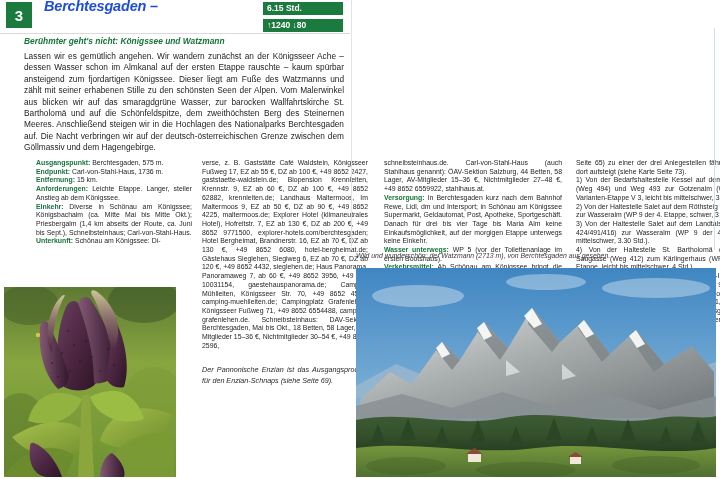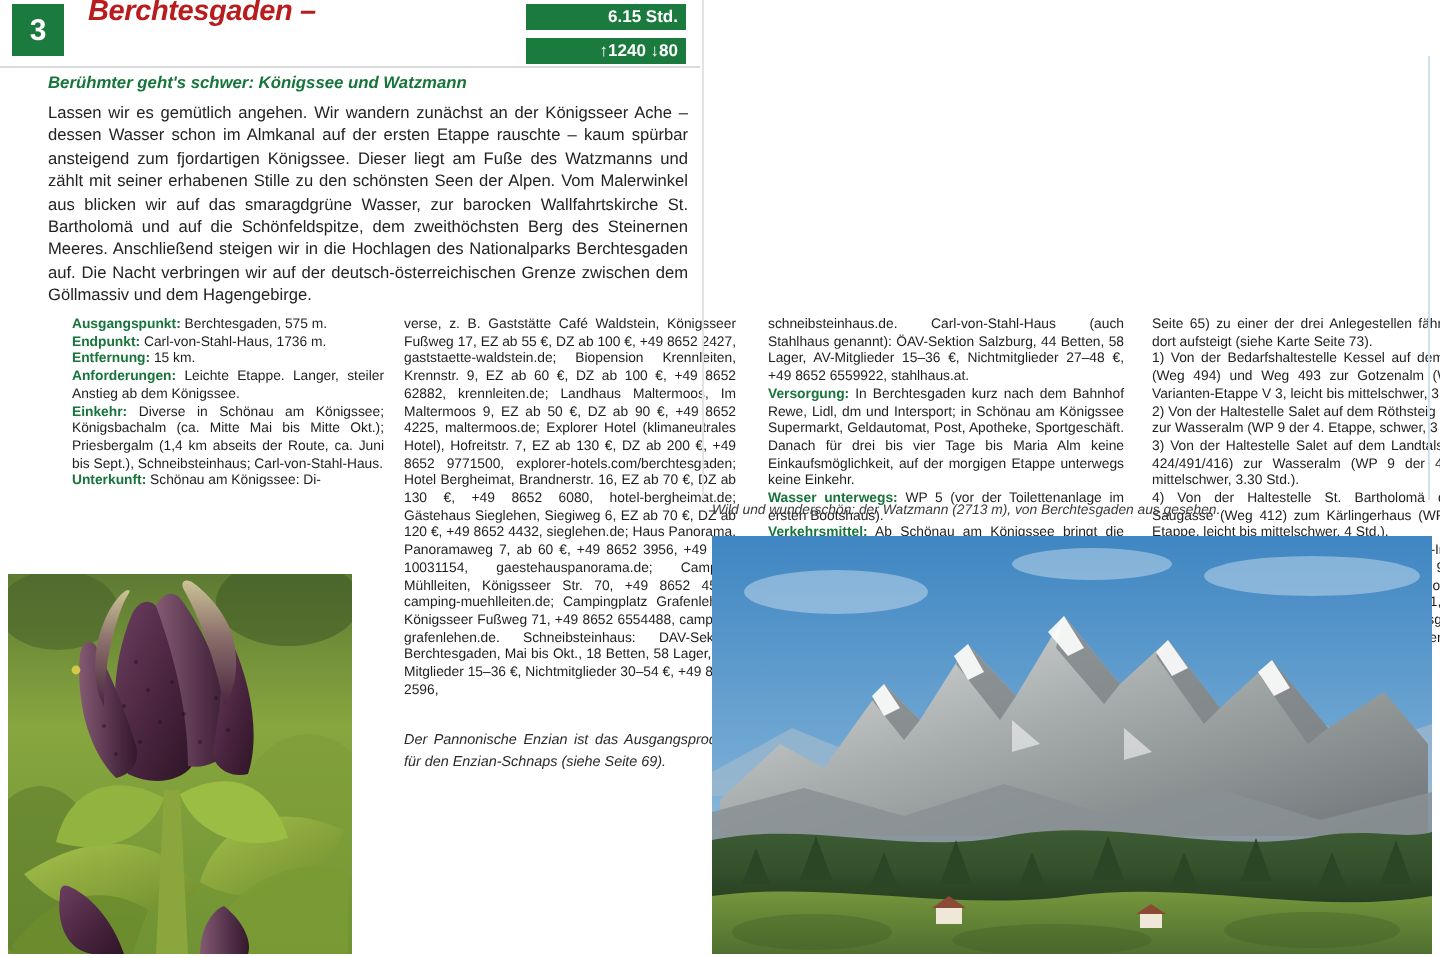--- a/index.html
+++ b/index.html
@@ -17,28 +17,28 @@
   .num-badge{
     position:absolute;left:6px;top:2px;width:26px;height:26px;
     background:#1b7a3e;color:#fff;
     font-size:15px;font-weight:bold;
     display:flex;align-items:center;justify-content:center;
     letter-spacing:0;
   }
   .title{
     position:absolute;left:44px;top:-1px;width:220px;
     font-size:14.5px;font-style:italic;font-weight:bold;
-    color:#b91c1c;line-height:15.5px;letter-spacing:-0.2px;
+    color:#1d4ed8;line-height:15.5px;letter-spacing:-0.2px;
   }
   .title .l2{display:block;}
   .badges{position:absolute;left:262px;top:1px;width:82px;}
   .badge{
     background:#1b7a3e;color:#ffffff;
     font-size:8.5px;font-weight:bold;
-    text-align:right;padding:2px 4px 2px 4px;
+    text-align:left;padding:2px 4px 2px 4px;
     margin-bottom:2px;line-height:9px;
     border:1px solid #ffffff;
   }
   .hdr-rule{position:absolute;left:0;top:33px;width:350px;height:1px;background:#dadada;}
 
   
   .intro{position:absolute;left:24px;top:36px;width:320px;}
   .intro-head{
     font-size:8.4px;font-weight:bold;font-style:italic;
     color:#17743a;margin-bottom:5px;line-height:10px;
@@ -88,21 +88,21 @@
       <span>Berchtesgaden –</span>
     </div>
     <div class="badges">
       <div class="badge">6.15 Std.</div>
       <div class="badge">↑1240 ↓80</div>
     </div>
   </div>
   <div class="hdr-rule"></div>
 
   <div class="intro">
-    <div class="intro-head">Berühmter geht's schwer: Königssee und Watzmann</div>
+    <div class="intro-head">Berühmter geht's nicht: Königssee und Watzmann</div>
     <div class="intro-body">Lassen wir es gemütlich angehen. Wir wandern zunächst an der Königsseer Ache – dessen Wasser schon im Almkanal auf der ersten Etappe rauschte – kaum spürbar ansteigend zum fjordartigen Königssee. Dieser liegt am Fuße des Watzmanns und zählt mit seiner erhabenen Stille zu den schönsten Seen der Alpen. Vom Malerwinkel aus blicken wir auf das smaragdgrüne Wasser, zur barocken Wallfahrtskirche St. Bartholomä und auf die Schönfeldspitze, dem zweithöchsten Berg des Steinernen Meeres. Anschließend steigen wir in die Hochlagen des Nationalparks Berchtesgaden auf. Die Nacht verbringen wir auf der deutsch-österreichischen Grenze zwischen dem Göllmassiv und dem Hagengebirge.</div>
   </div>
 
   <div class="infocols">
     <div class="col c1" id="c1">
         <p><span class="lbl">Ausgangspunkt:</span><span> Berchtesgaden, 575 m.</span></p>
         <p><span class="lbl">Endpunkt:</span><span> Carl-von-Stahl-Haus, 1736 m.</span></p>
         <p><span class="lbl">Entfernung:</span><span> 15 km.</span></p>
         <p><span class="lbl">Anforderungen:</span><span> Leichte Etappe. Langer, steiler Anstieg ab dem Königssee.</span></p>
         <p><span class="lbl">Einkehr:</span><span> Diverse in Schönau am Königssee; Königsbachalm (ca. Mitte Mai bis Mitte Okt.); Priesbergalm (1,4 km abseits der Route, ca. Juni bis Sept.), Schneibsteinhaus; Carl-von-Stahl-Haus.</span></p>

